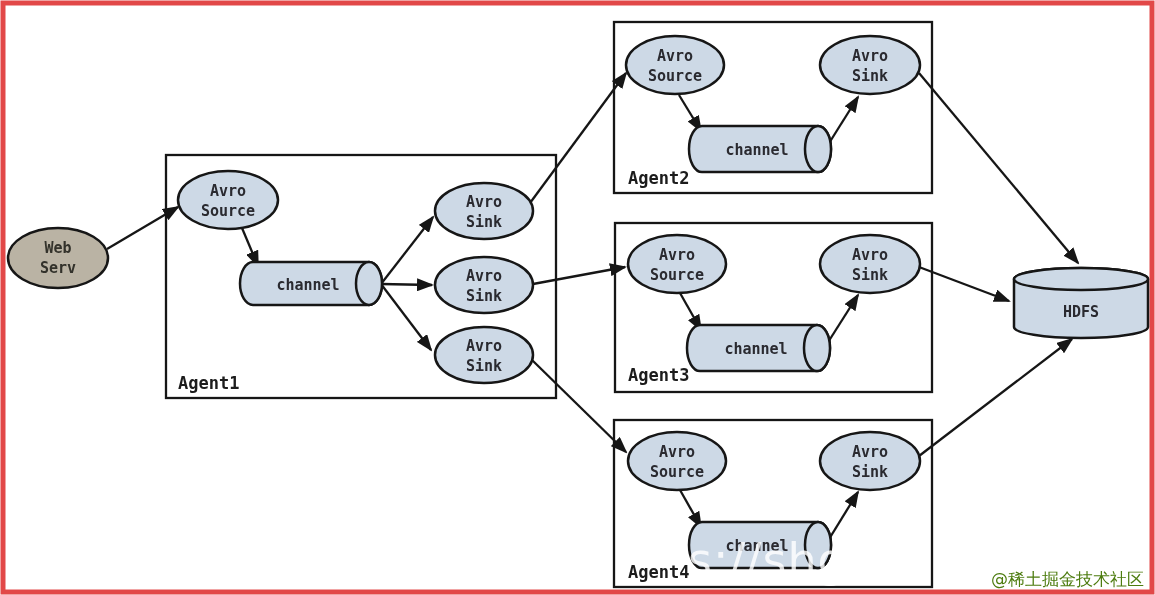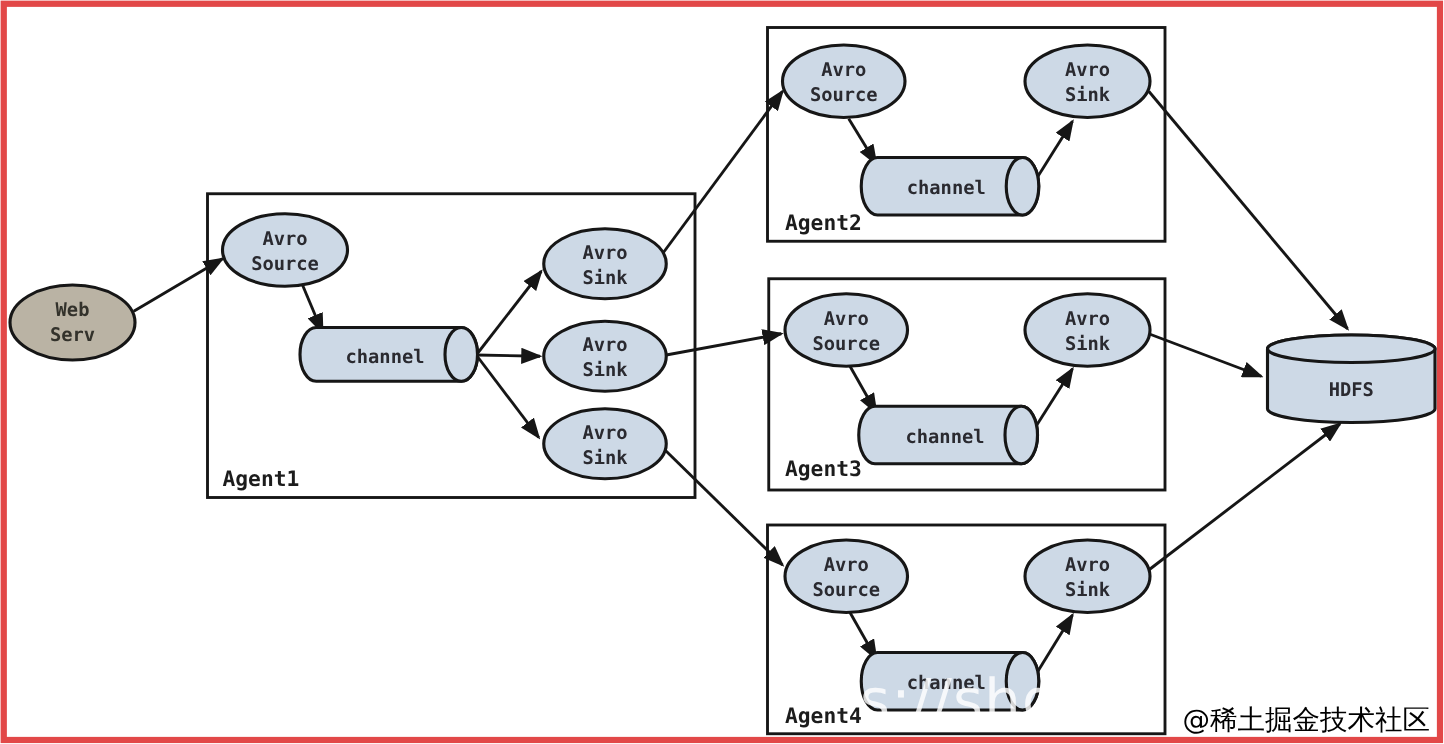--- a/index.html
+++ b/index.html
@@ -43,22 +43,22 @@
     letter-spacing: 1px;
     color: rgba(255,255,255,0.82);
     white-space: nowrap;
     pointer-events: none;
   }
   .wm-credit {
     position: absolute;
     right: 11px;
     bottom: 4px;
     font-family: "DejaVu Sans", "Liberation Sans", sans-serif;
-    font-size: 22px;
-    color: #000000;
+    font-size: 17px;
+    color: #4d7c0f;
     white-space: nowrap;
   }
 </style>
 </head>
 <body>
 
 <div class="stage">
 <svg width="1155" height="595" viewBox="0 0 1155 595" xmlns="http://www.w3.org/2000/svg">
   <defs>
     <marker id="ah" markerUnits="userSpaceOnUse" markerWidth="17" markerHeight="13" refX="15" refY="6.5" orient="auto">

